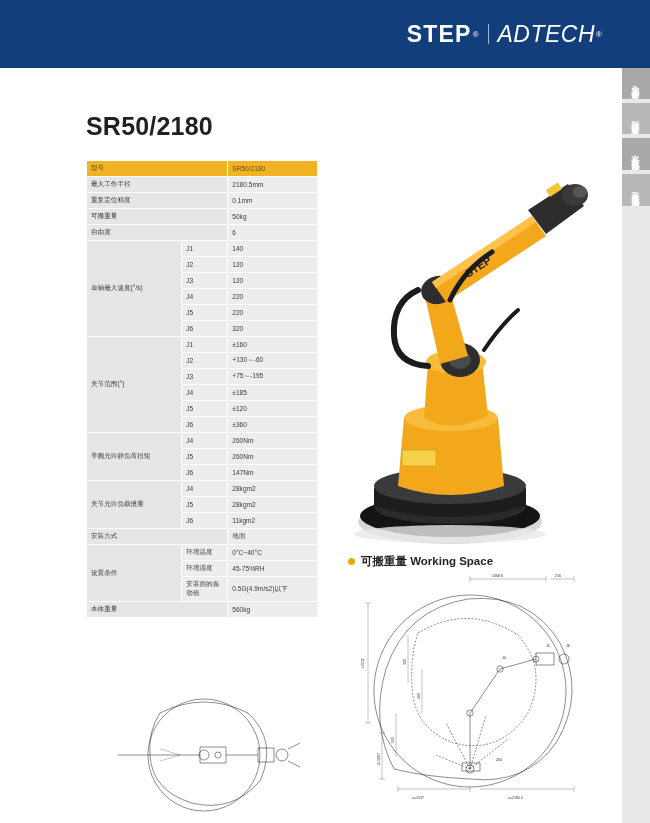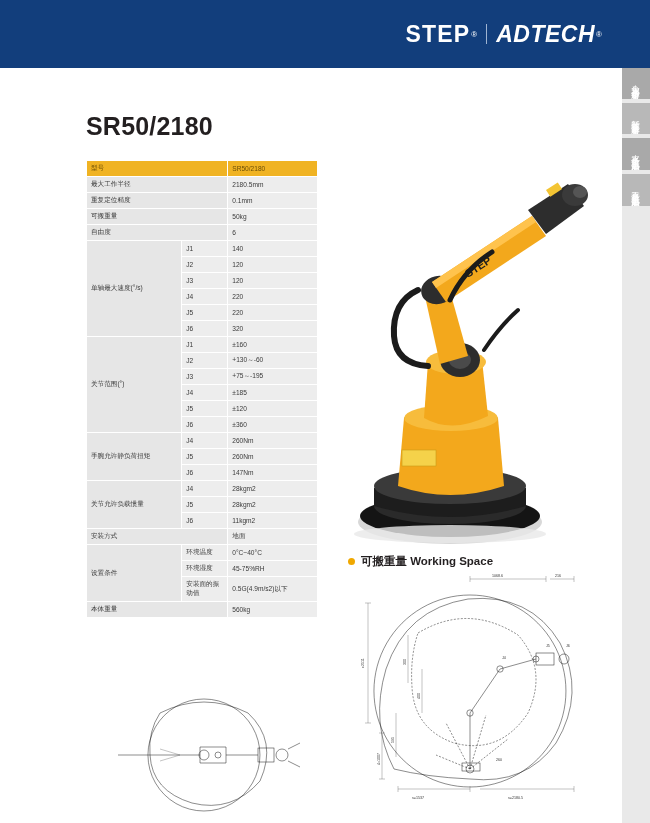--- a/index.html
+++ b/index.html
@@ -44,21 +44,21 @@
   }
   .logo-sep {
     display: inline-block;
     width: 1px;
     height: 20px;
     background: #9fb4d2;
     margin: 0 9px;
   }
   .logo-adtech {
     font-size: 23px;
-    font-weight: bold;
+    font-weight: normal;
     letter-spacing: 0.5px;
     font-style: italic;
   }
 
   
   .rail {
     position: absolute;
     top: 68px;
     right: 0;
     width: 28px;

